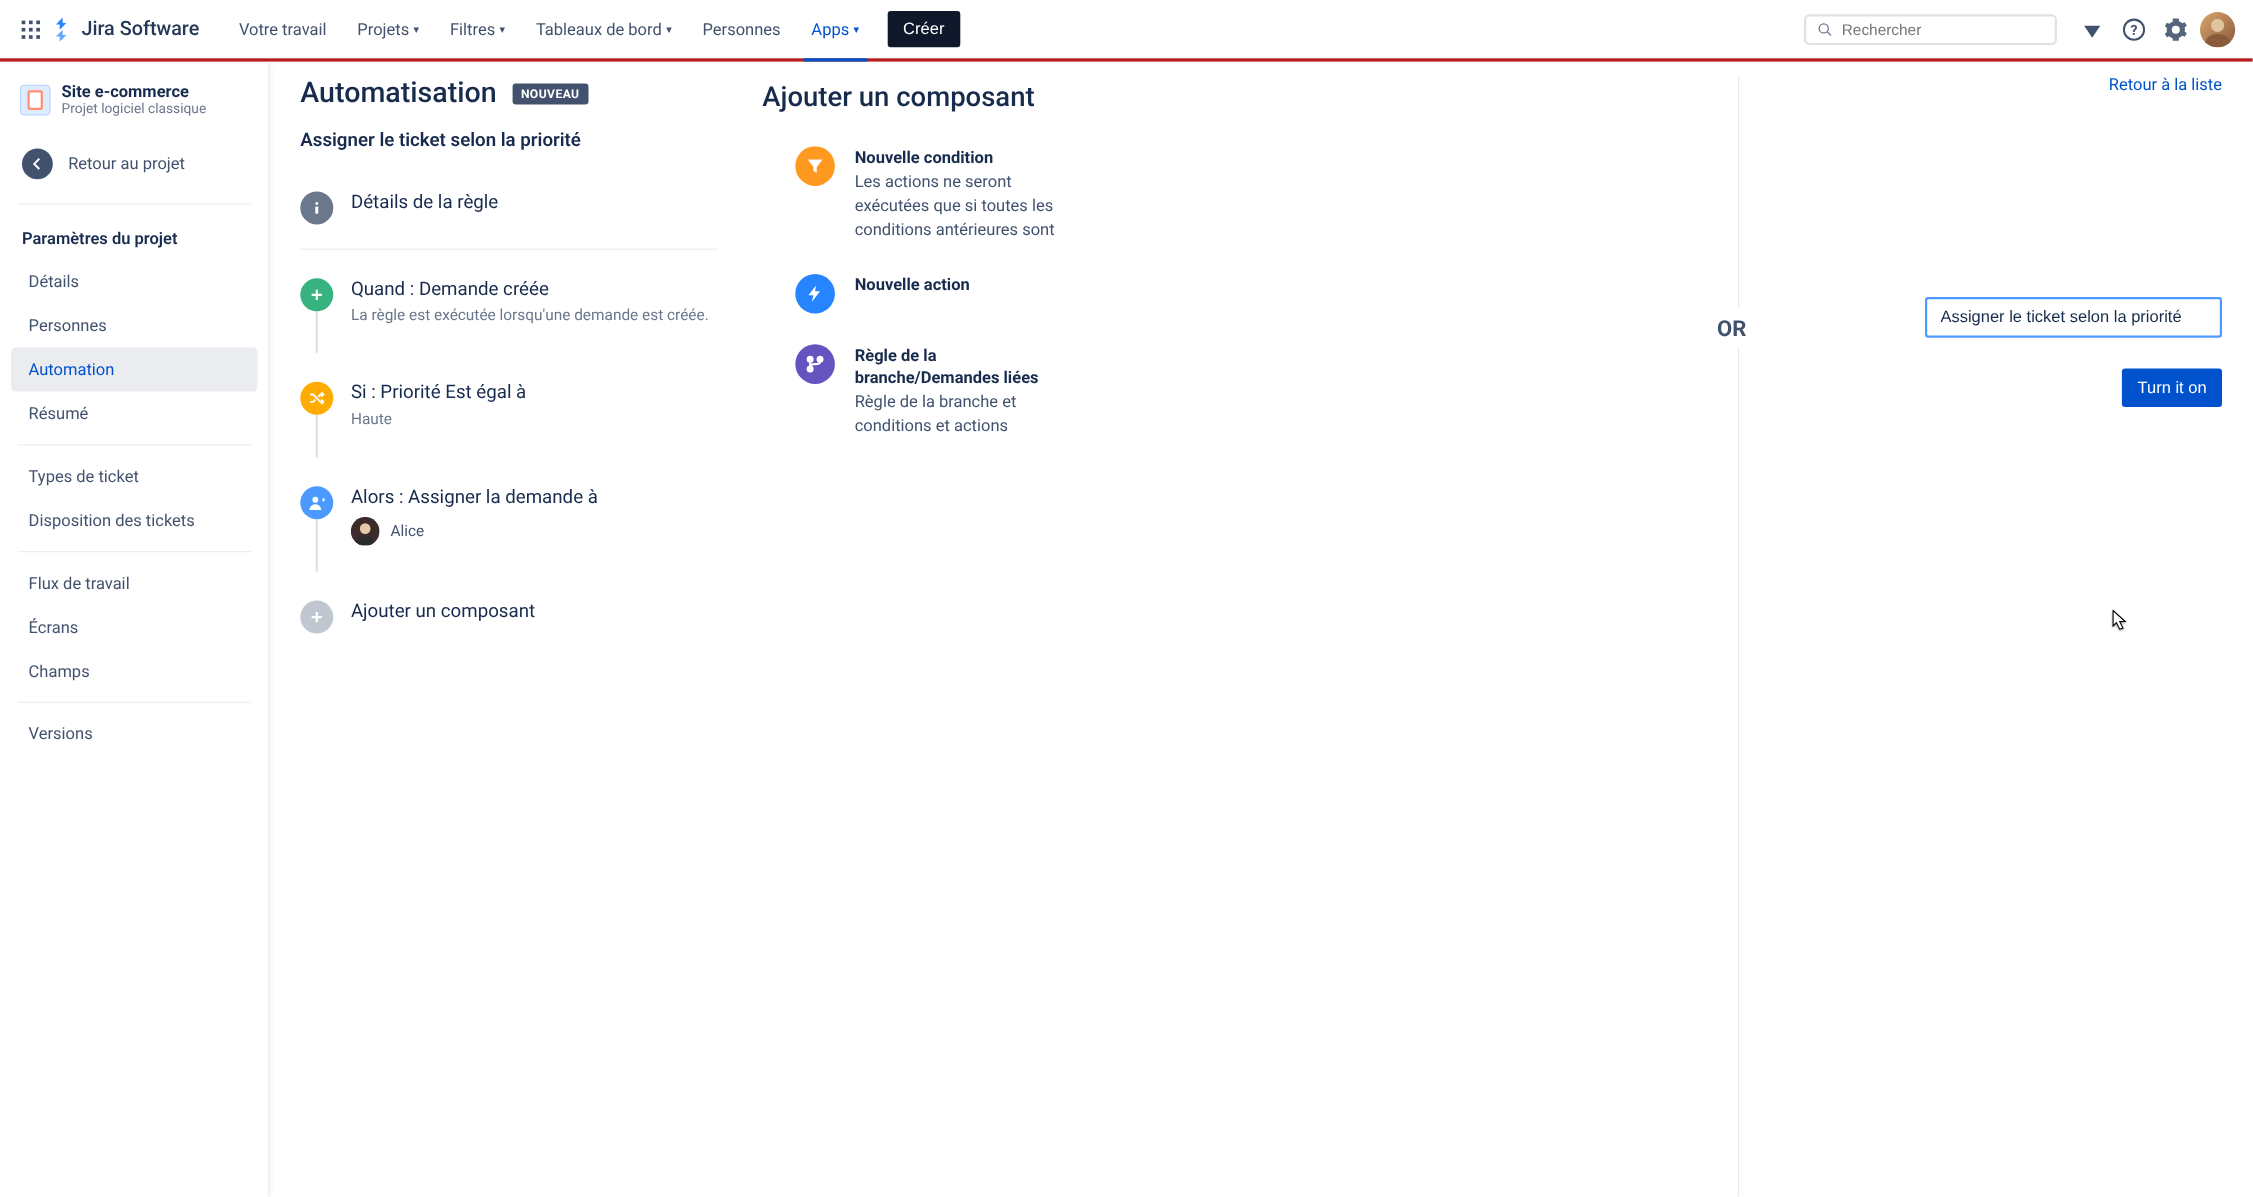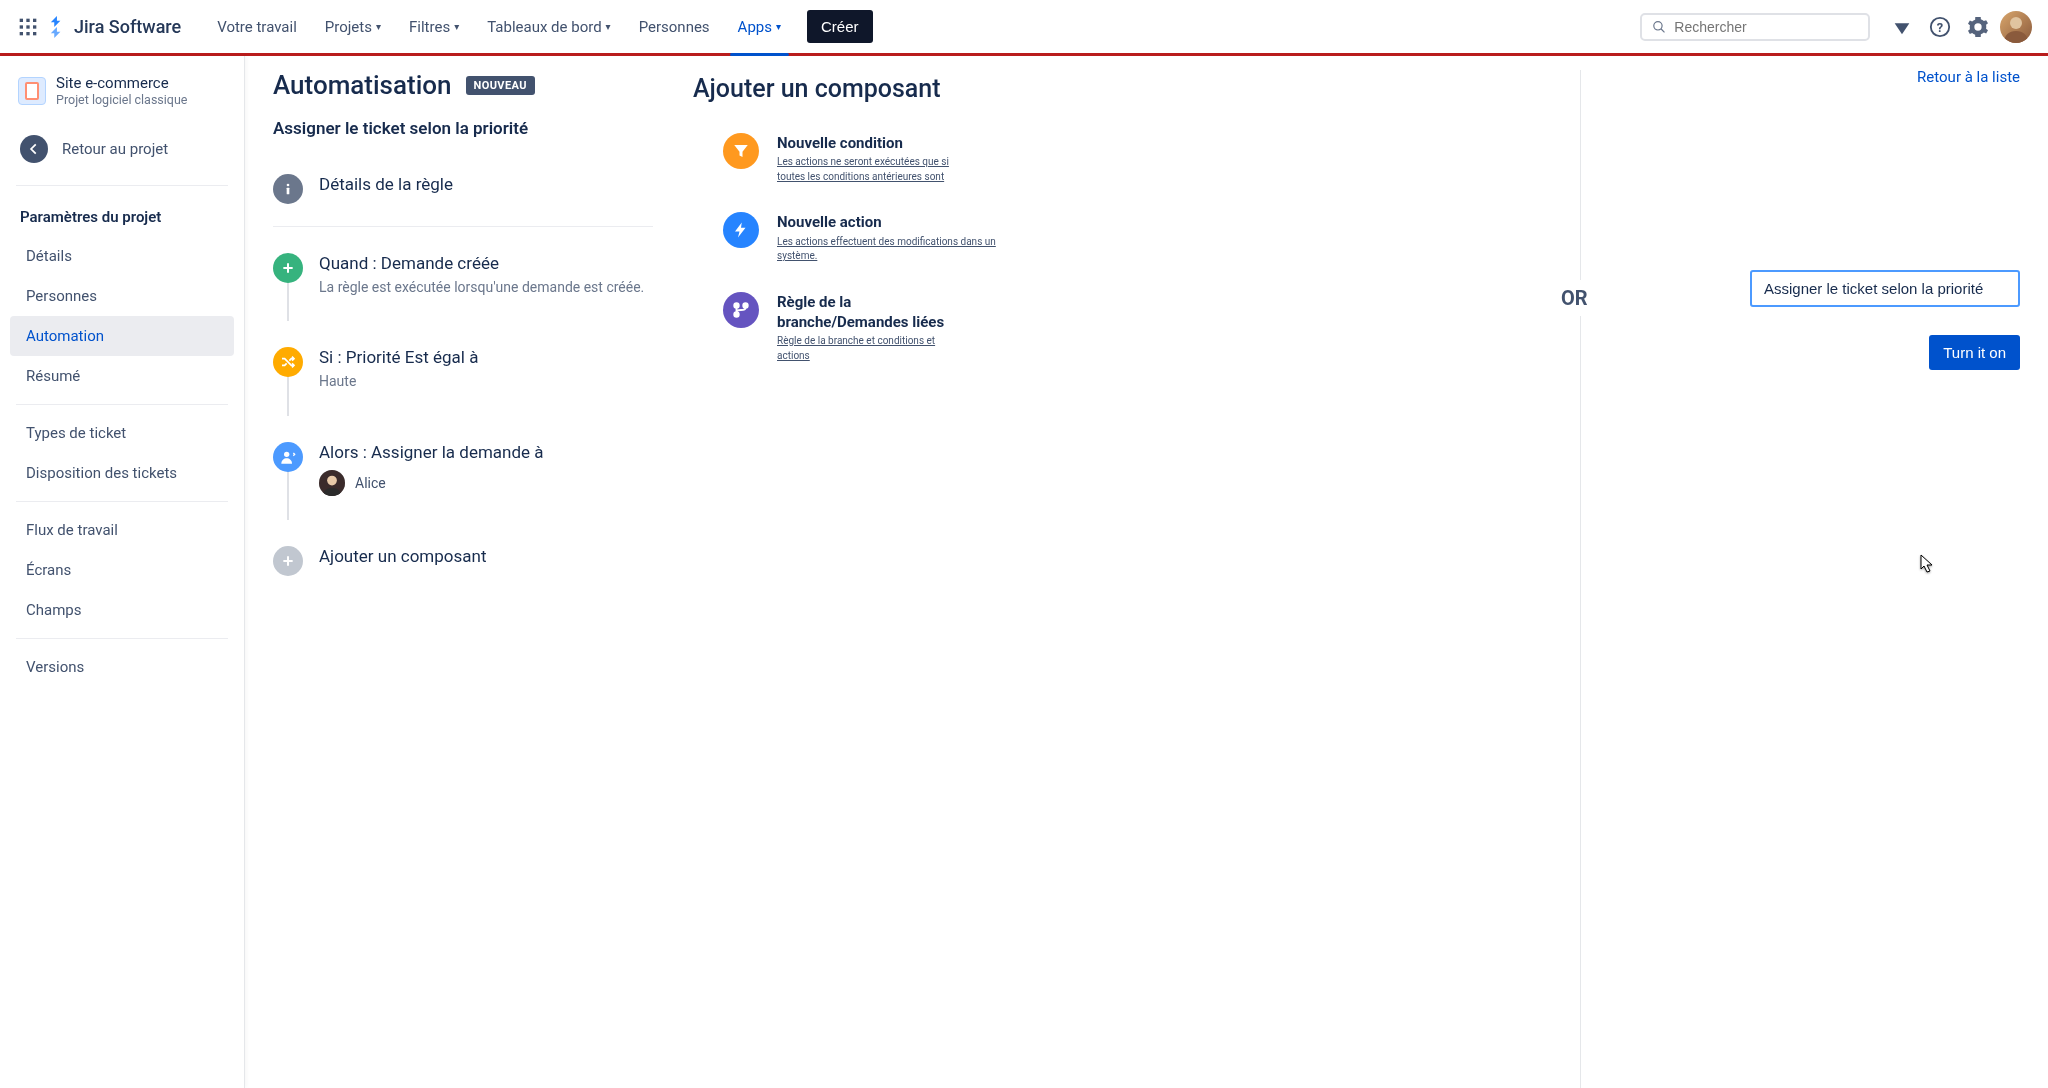--- a/index.html
+++ b/index.html
@@ -31,21 +31,21 @@
   .search input { border:none; outline:none; font-size:14px; width:100%; color:#6B778C; background:transparent;}
   .top-icon { width:32px; height:32px; display:flex; align-items:center; justify-content:center; cursor:pointer; color:#42526E; border-radius:50%;}
   .avatar { width:32px; height:32px; border-radius:50%; overflow:hidden; cursor:pointer; background:linear-gradient(135deg,#d9a66c,#8a5a3c);}
   .avatar svg{width:100%;height:100%;}
 
   .layout { display:flex; height:calc(100vh - 56px); }
   .sidebar { width:245px; border-right:1px solid #e5e7ea; padding:8px 4px 0 4px; overflow-y:auto; box-shadow: 2px 0 4px rgba(0,0,0,0.03);}
   .project-header { display:flex; align-items:center; gap:10px; padding:10px 12px 14px 14px;}
   .project-icon { width:28px; height:28px; background:#DEEBFF; border-radius:4px; display:flex; align-items:center; justify-content:center; border:1px solid #b3d4ff;}
   .project-icon-inner { width:14px; height:18px; background:#fff; border:2px solid #ff8f73; border-radius:2px;}
-  .project-title { font-weight:400; color:#172B4D; font-size:15px;}
+  .project-title { font-weight:700; color:#172B4D; font-size:15px;}
   .project-sub { color:#6B778C; font-size:12.5px;}
   .back-row { display:flex; align-items:center; gap:14px; padding:14px 16px; color:#42526E; cursor:pointer; font-size:15px;}
   .back-circle { width:28px; height:28px; border-radius:50%; background:#42526E; color:#fff; display:flex; align-items:center; justify-content:center; font-size:14px;}
   .section-sep { border-top:1px solid #ebecf0; margin:8px 12px;}
   .side-heading { font-weight:600; color:#172B4D; padding:14px 16px 10px; font-size:15px;}
   .side-item { padding:11px 16px; color:#42526E; cursor:pointer; border-radius:4px; margin:0 6px; font-size:15px;}
   .side-item.active { background:#EBECF0; color:#0052CC;}
   
   .main { flex:1; padding:14px 28px 0 28px; display:flex; gap:20px; overflow:hidden; position:relative;}
   .col-rule { width:380px; flex-shrink:0;}
@@ -65,21 +65,21 @@
   .ic-plus{background:#36B37E;}
   .ic-shuffle{background:#FFAB00;}
   .ic-assign{background:#4C9AFF;}
   .ic-add{background:#C1C7D0;}
 
   .col-components { flex:1; padding-left:20px;}
   .comp-title { font-size:25px; font-weight:500; color:#172B4D; margin:4px 0 30px 0;}
   .comp-item { display:flex; gap:18px; margin-bottom:28px; cursor:pointer; padding-left:30px;}
   .comp-icon { width:36px; height:36px; border-radius:50%; display:flex; align-items:center; justify-content:center; color:#fff; flex-shrink:0;}
   .comp-text-title { font-weight:700; color:#172B4D; font-size:15px; line-height:1.35;}
-  .comp-text-desc { color:#42526E; font-size:10px; line-height:1.45; margin-top:2px;text-decoration:underline;}
+  .comp-text-desc { color:#42526E; font-size:15px; line-height:1.45; margin-top:2px;}
   .ci-filter{background:#FF991F;}
   .ci-bolt{background:#2684FF;}
   .ci-branch{background:#6554C0;}
   .comp-scroll{max-height:360px;overflow:hidden;}
 
   .col-right { width:440px; flex-shrink:0; border-left:1px solid #e5e7ea; padding-left:8px; position:relative; display:flex; flex-direction:column; align-items:stretch;}
   .or-label { position:absolute; left:-20px; top:210px; font-size:20px; font-weight:700; color:#42526E; background:#fff; padding:6px 0;}
   .back-link { position:absolute; top:-2px; right:0; color:#0052CC; font-size:15px; cursor:pointer;}
   .name-input { margin-top:200px; border:2px solid #4C9AFF; border-radius:3px; padding:8px 12px; font-size:15px; color:#172B4D; outline:none; width:270px; margin-left:auto; margin-right:0;}
   .turn-on { margin-top:28px; margin-left:auto; background:#0052CC; color:#fff; border:none; padding:9px 14px; border-radius:3px; font-size:15px; cursor:pointer; position:relative;}
@@ -303,21 +303,20 @@
           </div>
         </div>
         <div class="comp-item">
           <div class="comp-icon ci-bolt">
             <svg width="18" height="18" viewBox="0 0 24 24" fill="currentColor">
                 <path d="M13 2L4 14h6l-2 8 10-13h-6z"></path>
               </svg>
           </div>
           <div style="max-width:230px;">
             <div class="comp-text-title">Nouvelle action</div>
-            <div class="comp-text-desc">Les actions effectuent des modifications dans un système.</div>
           </div>
         </div>
         <div class="comp-item">
           <div class="comp-icon ci-branch">
             <svg width="18" height="18" viewBox="0 0 24 24" fill="none" stroke="currentColor" stroke-width="2.5">
                 <circle cx="6" cy="6" r="3" fill="currentColor"></circle>
                 <circle cx="18" cy="6" r="3" fill="currentColor"></circle>
                 <circle cx="6" cy="18" r="3" fill="currentColor"></circle>
                 <path d="M6 9v6M18 9c0 6-12 0-12 6"></path>
               </svg>

